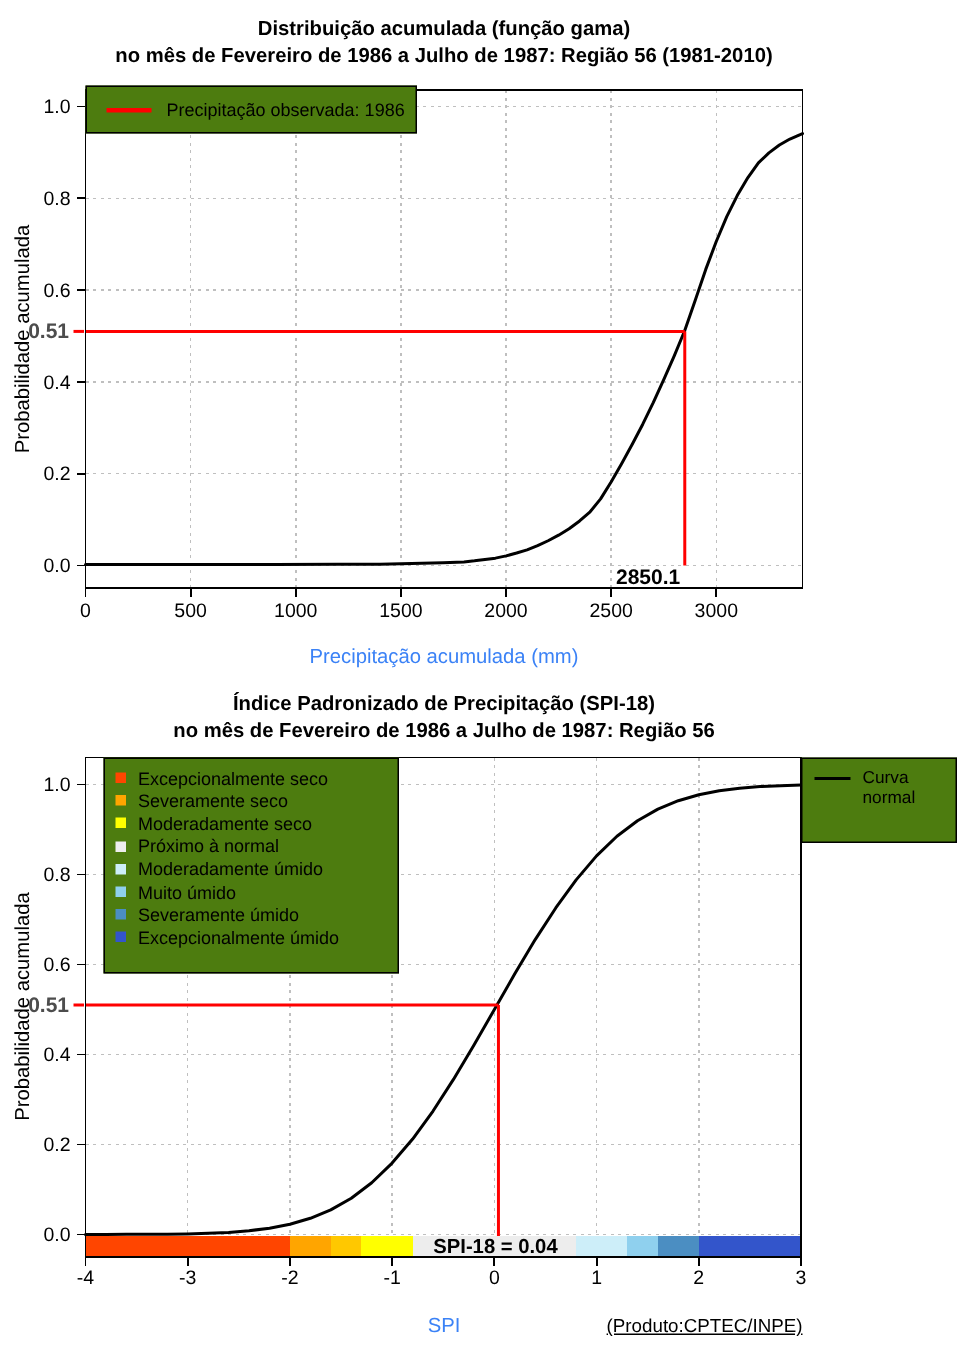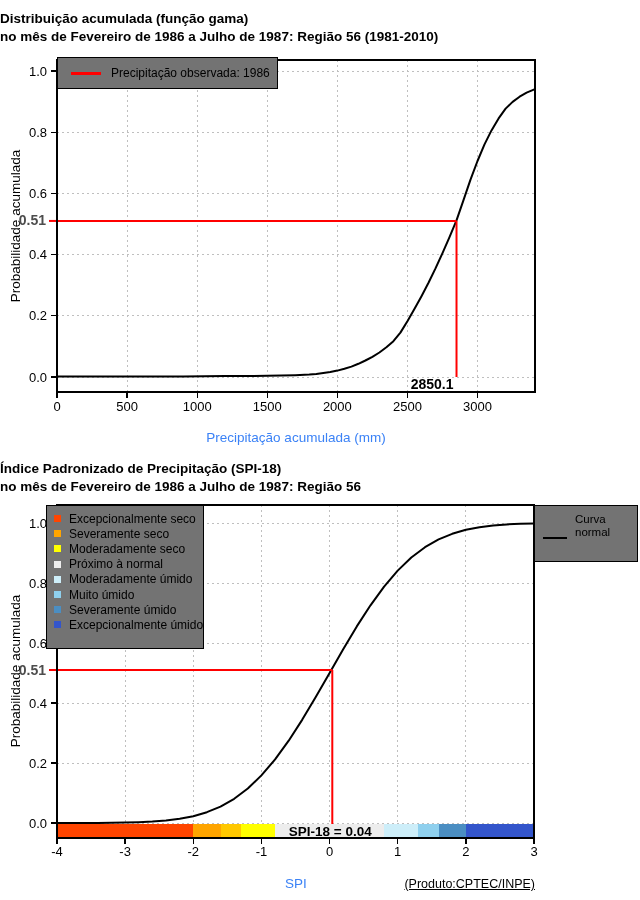--- a/index.html
+++ b/index.html
@@ -1,33 +1,33 @@
 <!DOCTYPE html>
 <html><head>
 <meta charset="utf-8">
 <style>
   html,body{margin:0;padding:0;background:#ffffff;}
   .canvas{position:relative;width:640px;height:900px;background:#ffffff;
           font-family:"Liberation Sans",sans-serif;overflow:hidden;}
   .abs{position:absolute;}
   svg text{font-family:"Liberation Sans",sans-serif;}
-  .title{left:0;width:592px;text-align:left;font-size:13.5px;font-weight:bold;color:#000;white-space:nowrap;}
+  .title{left:0;width:592px;text-align:center;font-size:13.5px;font-weight:bold;color:#000;white-space:nowrap;}
   .xlab{left:0;width:592px;text-align:center;font-size:13.5px;color:#3b82f6;}
   .ylab{font-size:13.5px;color:#000;transform:translate(-50%,-50%) rotate(-90deg);white-space:nowrap;}
   .credit{font-size:12.5px;color:#000000;text-align:right;text-decoration:underline;}
-  .legend-box{background:#737373;border:1px solid #000;box-sizing:border-box;}
+  .legend-box{background:#4d7c0f;border:1px solid #000;box-sizing:border-box;}
   .legend-top{display:flex;align-items:center;}
   .lsample{display:inline-block;width:30px;height:3px;margin-left:13px;margin-right:10px;flex:0 0 auto;}
   .ltext{font-size:12px;color:#000;white-space:nowrap;}
   .cat-box{padding-top:5px;}
   .cat-row{height:15.2px;display:flex;align-items:center;}
   .swatch{display:inline-block;width:7px;height:7px;margin-left:7px;margin-right:8px;flex:0 0 auto;}
   .cat-label{font-size:12px;color:#000;white-space:nowrap;}
   .rl-box{padding-top:7px;}
-  .rl-row{display:flex;align-items:flex-end;margin-bottom:3px;}
+  .rl-row{display:flex;align-items:flex-start;margin-bottom:3px;}
   .rl-sample{display:inline-block;width:24px;height:2px;margin-left:8px;margin-right:8px;margin-top:5px;flex:0 0 auto;}
   .rl-sample.thick{height:3px;}
   .rl-label{font-size:11.5px;line-height:13px;color:#000;width:60px;}
 </style>
 </head>
 <body>
 
 <div class="canvas">
 
   <svg id="plot" class="abs" style="left:0;top:0" width="640" height="900">
@@ -164,21 +164,21 @@
     <span class="lsample" style="background-color: rgb(255, 0, 0);"></span>
     <span class="ltext">Precipitação observada: 1986</span>
   </div>
 
   <div class="abs title" style="top:461px">Índice Padronizado de Precipitação (SPI-18)</div>
   <div class="abs title" style="top:479px">no mês de Fevereiro de 1986 a Julho de 1987: Região 56</div>
   <div class="abs ylab" style="left:15px;top:671px">Probabilidade acumulada</div>
   <div class="abs xlab" style="top:876px">SPI</div>
   <div class="abs credit" style="left:260px;top:877px;width:275px">(Produto:CPTEC/INPE)</div>
 
-  <div class="abs legend-box cat-box" style="left:46px;top:505px;width:158px;height:144px">
+  <div class="abs legend-box cat-box" style="left:69px;top:505px;width:197px;height:144px">
     <div class="cat-row">
       <span class="swatch" style="background-color: rgb(255, 69, 0);"></span>
       <span class="cat-label">Excepcionalmente seco</span>
     </div>
     <div class="cat-row">
       <span class="swatch" style="background-color: rgb(255, 165, 0);"></span>
       <span class="cat-label">Severamente seco</span>
     </div>
     <div class="cat-row">
       <span class="swatch" style="background-color: rgb(255, 255, 0);"></span>

